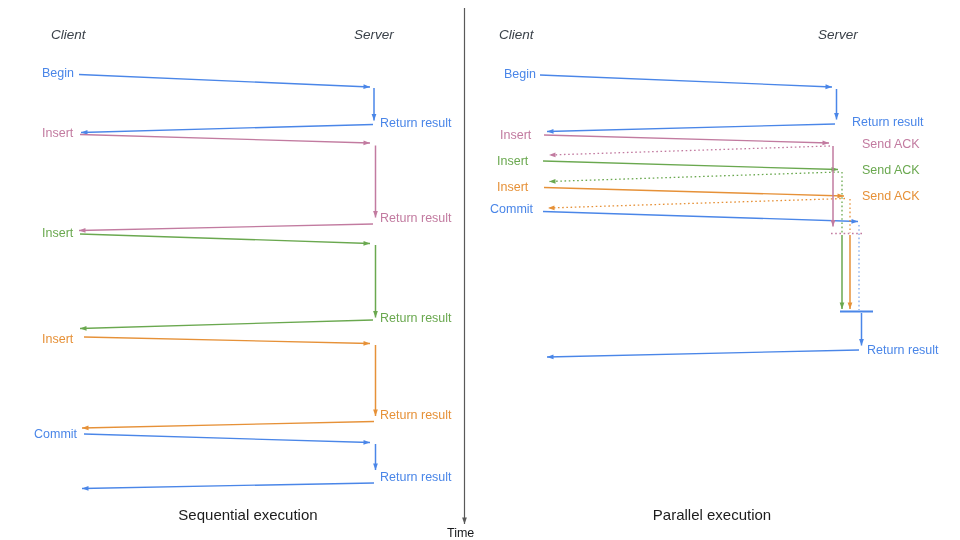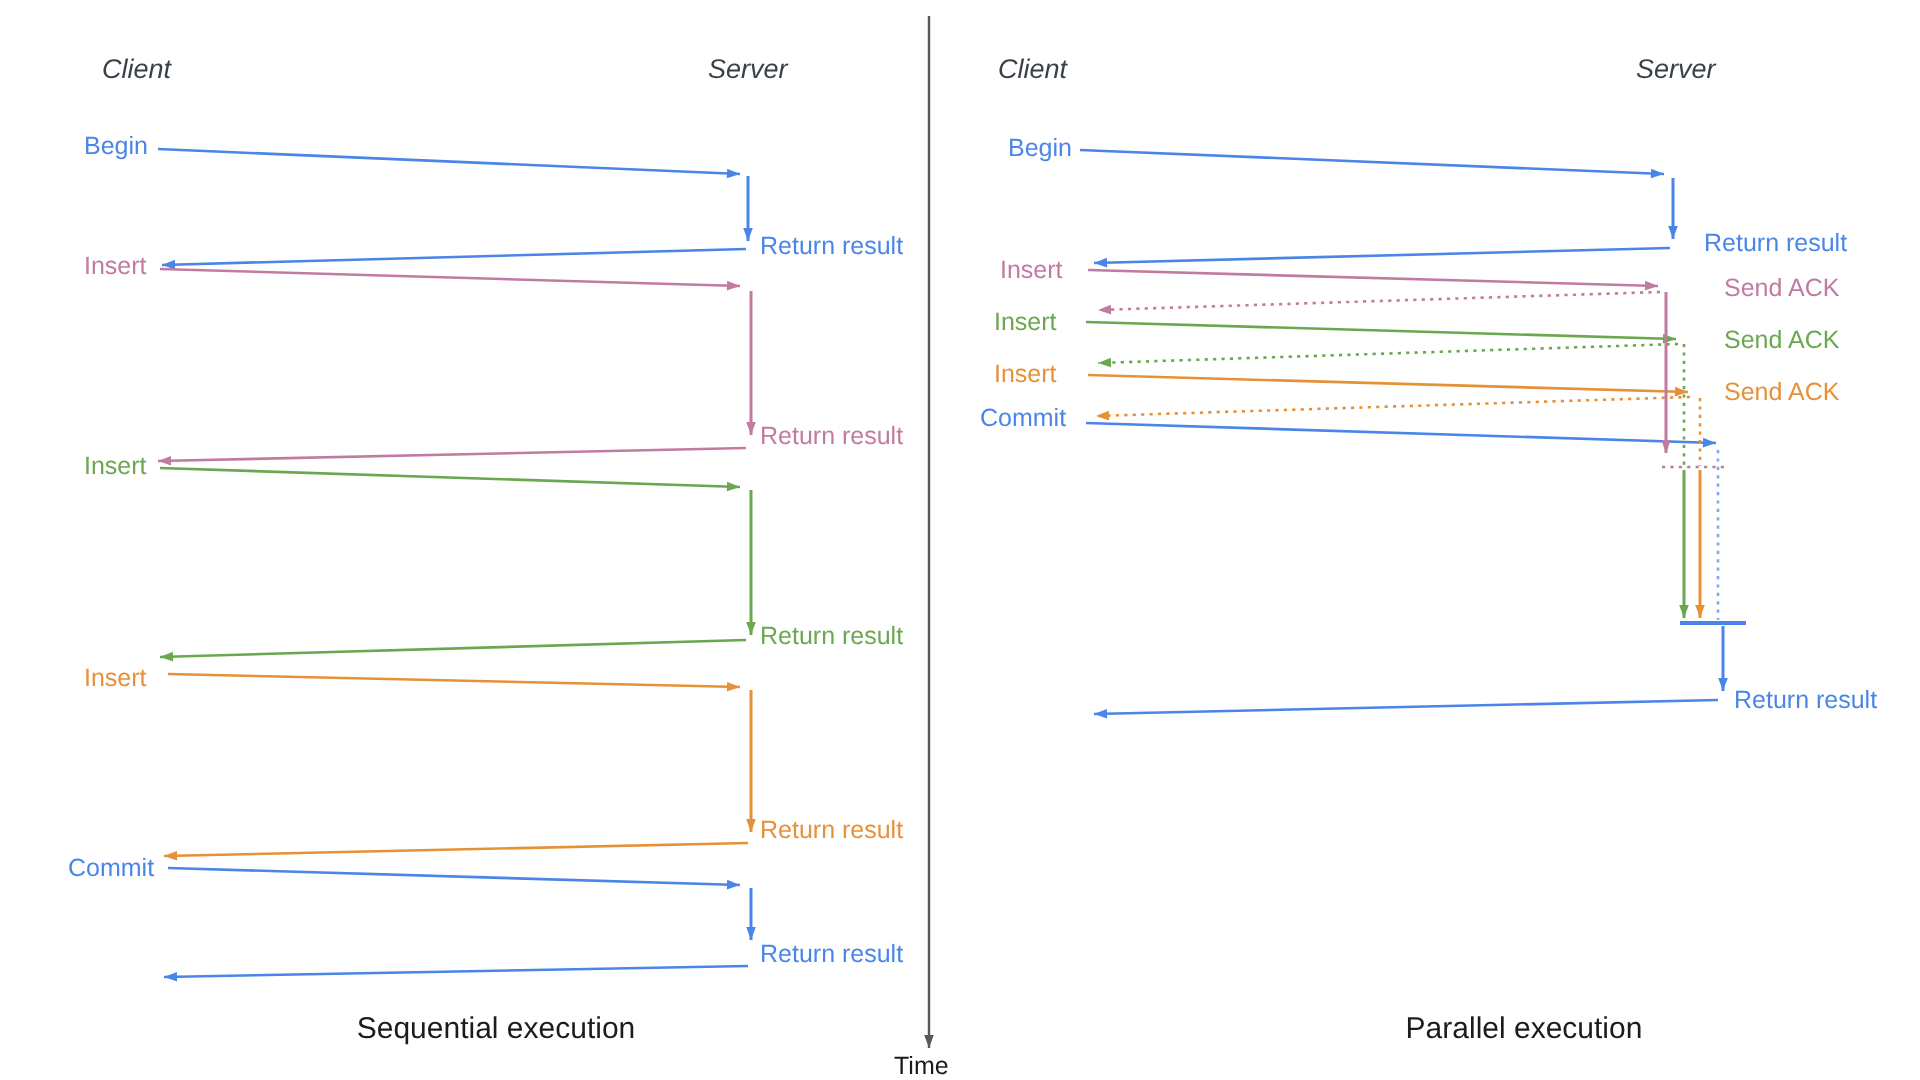--- a/index.html
+++ b/index.html
@@ -127,16 +127,16 @@
       <line x1="464.5" y1="8" x2="464.5" y2="524" stroke="#595959" stroke-width="1.2" stroke-linecap="butt"></line>
       <polygon points="464.5,524 462.1,517.5 466.9,517.5" fill="#595959"></polygon>
     </svg>
 
   <div class="actor-label" style="left:51px; top:27px;">Client</div>
   <div class="actor-label" style="left:354px; top:27px;">Server</div>
   <div class="actor-label" style="left:499px; top:27px;">Client</div>
   <div class="actor-label" style="left:818px; top:27px;">Server</div>
 
   <div class="panel-title" style="left:248px; top:506px;">Sequential execution</div>
-  <div class="panel-title" style="left:762px; top:506px;">Parallel execution</div>
+  <div class="panel-title" style="left:712px; top:506px;">Parallel execution</div>
 
   <div class="time-label" style="left:447px; top:526px;">Time</div>
 </div>
 
 </body></html>

